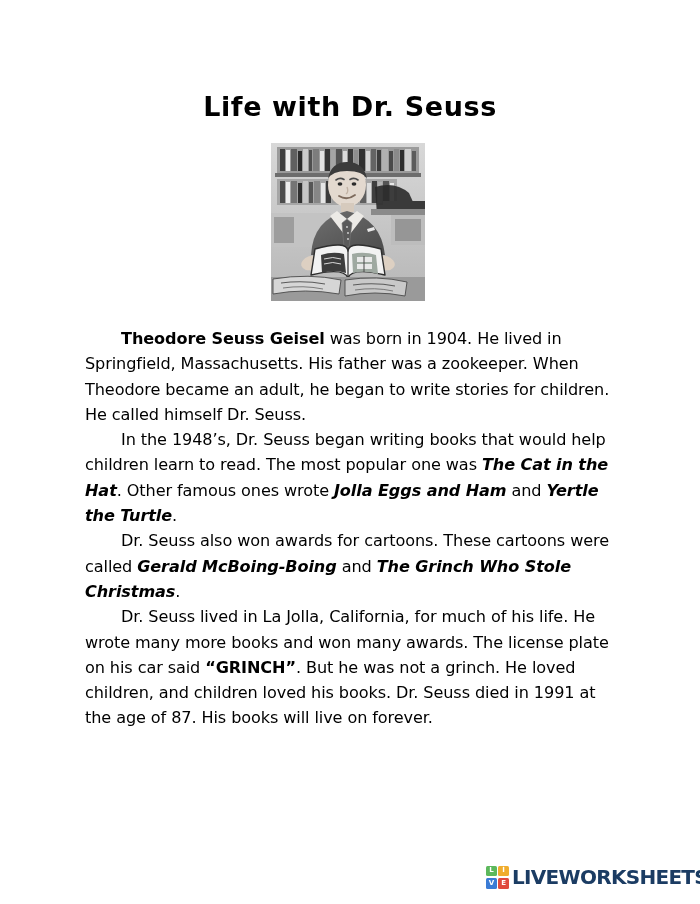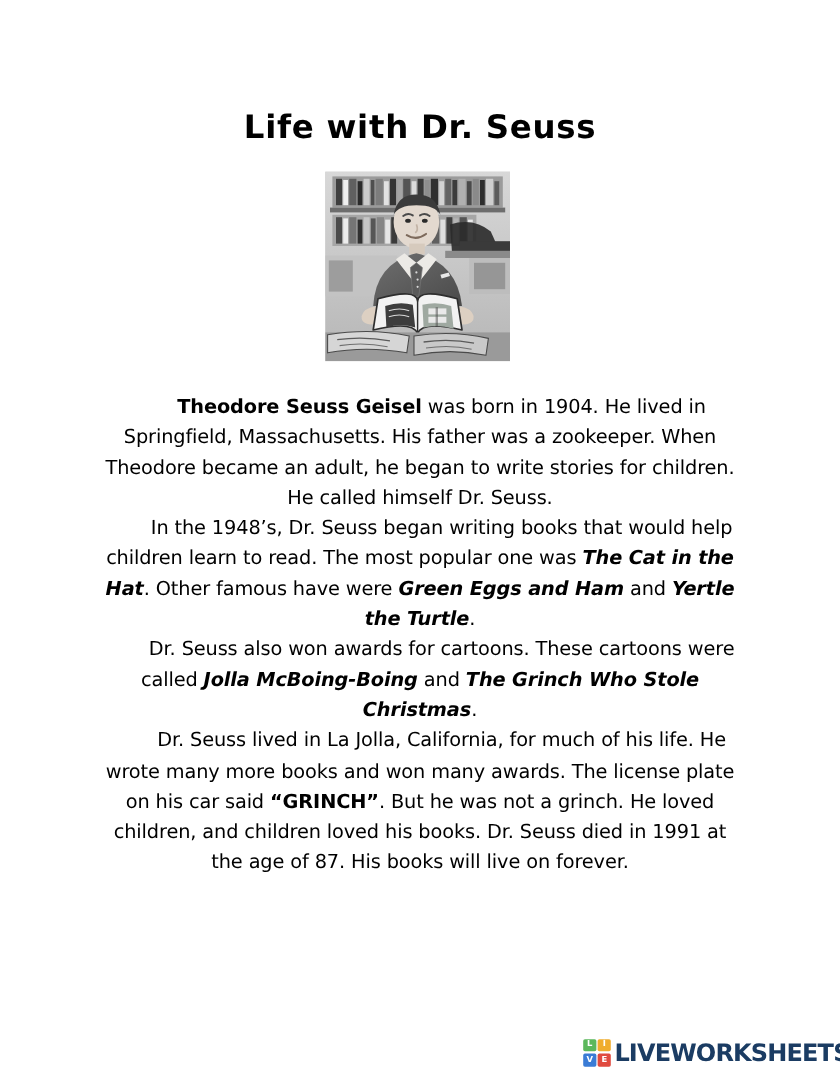--- a/index.html
+++ b/index.html
@@ -55,21 +55,21 @@
   
   .article {
     position: absolute;
     top: 326px;
     left: 85px;
     width: 530px;
     font-family: "DejaVu Sans", sans-serif;
     font-size: 16.1px;
     line-height: 25.3px;
     color: #000000;
-    text-align: center;
+    text-align: left;
     letter-spacing: -0.1px;
   }
   .article p {
     margin: 0;
     text-indent: 36px;
   }
   .article b { font-weight: bold; }
   .article i.title-ref {
     font-weight: bold;
     font-style: italic;
@@ -244,22 +244,22 @@
         <path d="M12 145 q20 -3 40 1" stroke="#6f6f6f" stroke-width="0.9" fill="none"></path>
         <path d="M74 137 q32 -5 62 2 l-2 14 q-30 -6 -60 0 z" fill="#c9c9c9" stroke="#4a4a4a" stroke-width="0.9"></path>
         <path d="M82 142 q22 -3 42 1" stroke="#5a5a5a" stroke-width="1.1" fill="none"></path>
         <path d="M84 147 q20 -3 38 1" stroke="#6f6f6f" stroke-width="0.9" fill="none"></path>
       </g>
     </svg>
   </div>
 
   <div class="article">
       <p><b>Theodore Seuss Geisel</b><span> was born in 1904.  He lived in Springfield, Massachusetts.  His father was a zookeeper.  When Theodore became an adult, he began to write stories for children.  He called himself Dr. Seuss.</span></p>
-      <p><span>In the 1948’s, Dr. Seuss began writing books that would help children learn to read.  The most popular one was </span><i class="title-ref">The Cat in the Hat</i><span>.  Other famous have were </span><i class="title-ref">Green Eggs and Ham</i><span> and </span><i class="title-ref">Yertle the Turtle</i><span>.</span></p>
-      <p><span>Dr. Seuss also won awards for cartoons. These cartoons were called </span><i class="title-ref">Jolla McBoing-Boing</i><span> and </span><i class="title-ref">The Grinch Who Stole Christmas</i><span>.</span></p>
+      <p><span>In the 1948’s, Dr. Seuss began writing books that would help children learn to read.  The most popular one was </span><i class="title-ref">The Cat in the Hat</i><span>.  Other famous ones wrote </span><i class="title-ref">Jolla Eggs and Ham</i><span> and </span><i class="title-ref">Yertle the Turtle</i><span>.</span></p>
+      <p><span>Dr. Seuss also won awards for cartoons. These cartoons were called </span><i class="title-ref">Gerald McBoing-Boing</i><span> and </span><i class="title-ref">The Grinch Who Stole Christmas</i><span>.</span></p>
       <p><span>Dr. Seuss lived in La Jolla, California, for much of his life.  He wrote many more books and won many awards.  The license plate on his car said </span><b>“GRINCH”</b><span>.  But he was not a grinch.  He loved children, and children loved his books.  Dr. Seuss died in 1991 at the age of 87.  His books will live on forever.</span></p>
     </div>
 
   <div class="lw-logo">
     <div class="lw-mark">
         <span class="lw-cell" style="background: rgb(92, 184, 92);">L</span>
         <span class="lw-cell" style="background: rgb(240, 173, 46);">I</span>
         <span class="lw-cell" style="background: rgb(58, 123, 213);">V</span>
         <span class="lw-cell" style="background: rgb(224, 74, 63);">E</span>
       </div>

